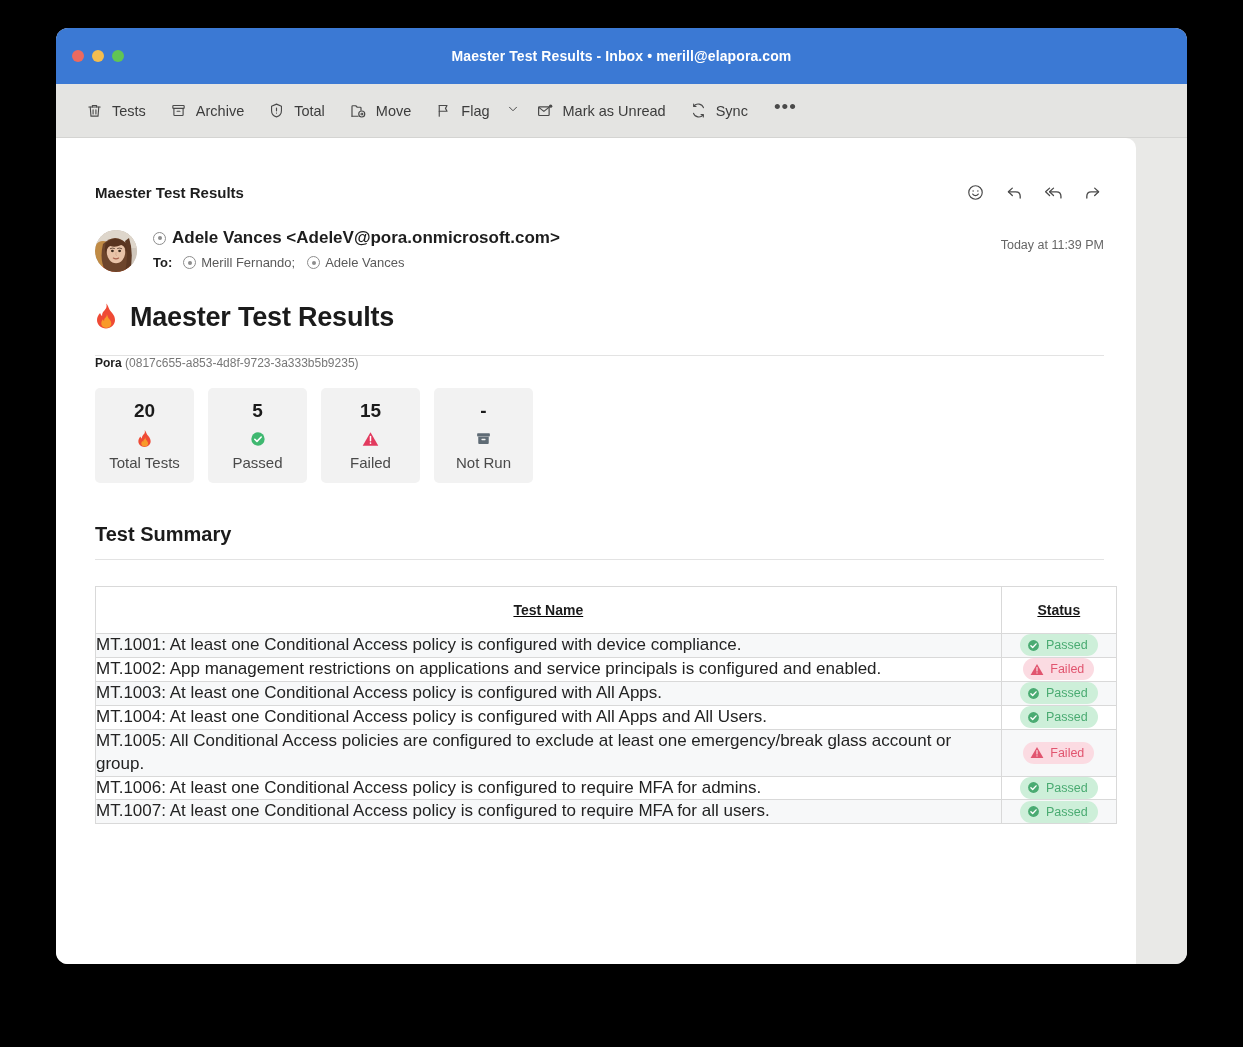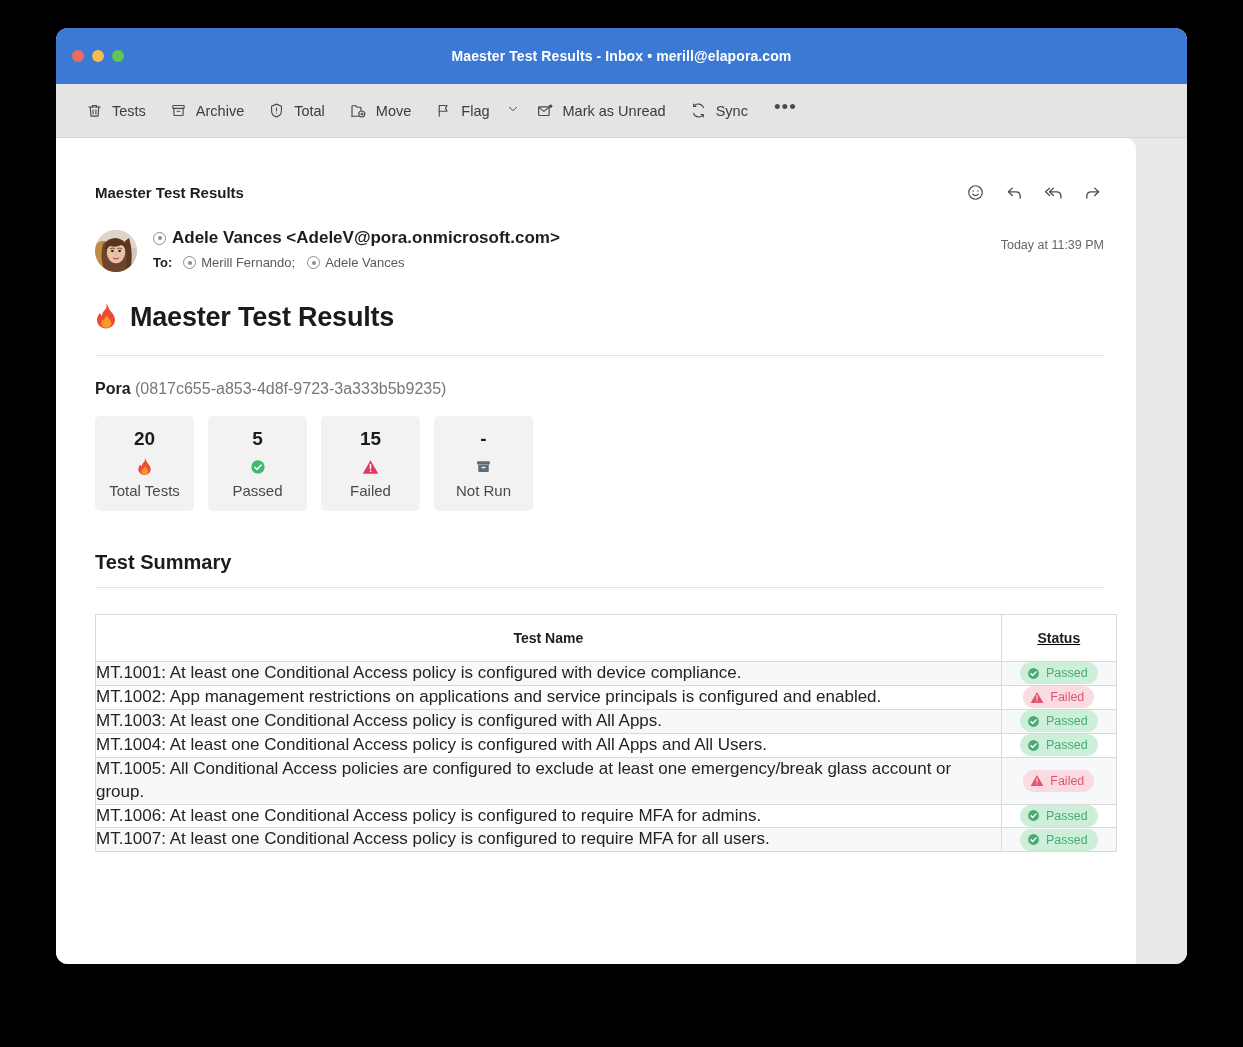--- a/index.html
+++ b/index.html
@@ -159,21 +159,21 @@
   
   .report { margin-top: 30px; }
   .report-title {
     display: flex; align-items: center; gap: 13px;
     font-size: 27px; font-weight: bold; color: #1b1b1b;
     letter-spacing: -0.2px;
   }
   .flame { font-size: 24px; line-height: 1; }
   .rule { height: 1px; background: #e3e3e3; margin-top: 22px; }
 
-  .tenant { margin-top: 24px; font-size: 16px; color: #777777; }
+  .tenant { font-size: 12px; color: #777777; }
   .tenant b { color: #1d1d1d; font-weight: bold; }
 
   .stats { display: flex; gap: 14px; margin-top: 18px; }
   .stat {
     width: 99px;
     background: #f2f2f2;
     border-radius: 5px;
     padding: 13px 6px 12px 6px;
     text-align: center;
   }
@@ -191,21 +191,21 @@
     margin-top: 26px;
     width: 1022px;
     border-collapse: collapse;
     border: 1px solid #d9d9d9;
     table-layout: fixed;
   }
   table.summary th, table.summary td {
     border: 1px solid #d9d9d9;
     padding: 0;
   }
-  th.col-test { width: 840px; }
+  th.col-test { width: 840px; text-decoration: underline; }
   th.col-status { width: 107px; text-decoration: underline; }
   .th-inner {
     text-align: center;
     font-size: 14px; font-weight: bold; color: #1b1b1b;
     padding: 15px 8px;
   }
   .td-test {
     font-size: 17px;
     color: #232323;
     padding: 17px 14px 17px 12px;

